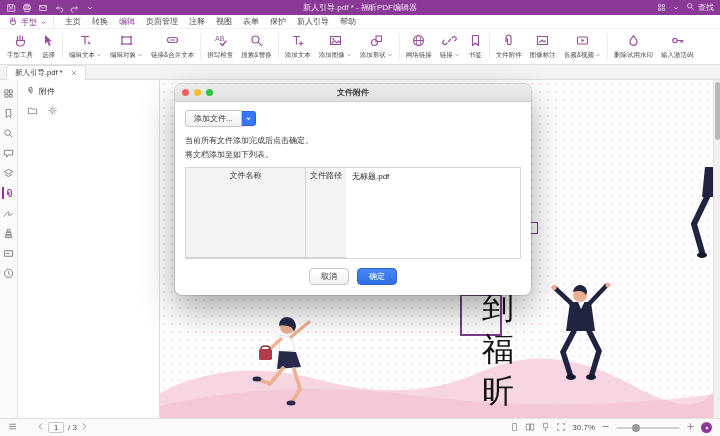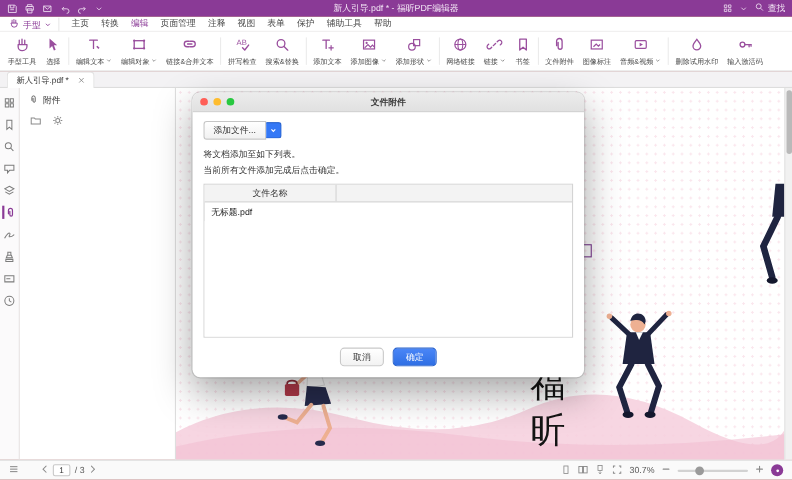--- a/index.html
+++ b/index.html
@@ -56,21 +56,21 @@
   .dialog{position:absolute;left:175px;top:84px;width:356px;background:#fff;border-radius:7px;box-shadow:0 14px 34px rgba(0,0,0,.35),0 0 0 1px rgba(0,0,0,.12);z-index:30;overflow:hidden}
   .dlg-title{height:18px;background:linear-gradient(#ececec,#e1e1e1);border-bottom:1px solid #cfcfcf;display:flex;align-items:center;justify-content:center;font-size:8px;font-weight:bold;color:#3a3a3a;position:relative}
   .lights{position:absolute;left:7px;display:flex;gap:5px}
   .light{width:7px;height:7px;border-radius:50%}
   .light.red{background:#ff5f57}.light.yellow{background:#febc2e}.light.green{background:#28c840}
   .dlg-body{padding:8px 10px 10px;font-size:8px;color:#333}
   .addrow{display:flex;align-items:center}
   .addbtn{font-size:8px;color:#333;background:linear-gradient(#fff,#f1f1f1);border:1px solid #c6c6c6;border-radius:3px 0 0 3px;padding:2px 8px;cursor:default}
   .adddrop{width:14px;height:15px;background:#3478f6;border:1px solid #2a64cf;border-left:none;border-radius:0 3px 3px 0;display:inline-flex;align-items:center;justify-content:center}
   .dlg-lines{margin-top:7px;line-height:1.7}
-  .dtable{margin-top:6px;border:1px solid #d4d4d4;height:140px;display:flex;flex-direction:column}
+  .dtable{margin-top:6px;border:1px solid #d4d4d4;height:92px;display:flex;flex-direction:row}
   .dthead{display:flex;background:#f3f3f3;border-bottom:1px solid #d4d4d4;color:#333}
   .dthead .c1{width:120px;border-right:1px solid #d4d4d4;text-align:center;padding:2px 4px}
   .dthead .c2{flex:1;text-align:center;padding:2px 4px}
   .dtrow{display:flex;color:#222}
   .dtrow .c1{width:120px;padding:3px 6px}
   .dtrow .c2{flex:1;padding:3px 6px}
   .dtbody-rest{flex:1;background:#fff}
   .dlg-buttons{display:flex;justify-content:center;gap:8px;margin-top:9px}
   .btn{font-size:8px;padding:2px 11px;border-radius:4px;border:1px solid #c9c9c9;background:linear-gradient(#fff,#f2f2f2);color:#333;cursor:default}
   .btn.primary{background:linear-gradient(#4a86f7,#2f6fe4);border-color:#2a64cf;color:#fff}
@@ -155,21 +155,21 @@
           </svg></span>
     </span>
     <span class="mtab">主页</span>
     <span class="mtab">转换</span>
     <span class="mtab active">编辑</span>
     <span class="mtab">页面管理</span>
     <span class="mtab">注释</span>
     <span class="mtab">视图</span>
     <span class="mtab">表单</span>
     <span class="mtab">保护</span>
-    <span class="mtab">辅助工具</span>
+    <span class="mtab">新人引导</span>
     <span class="mtab">帮助</span>
   </div>
 
   <div class="ribbon">
     <div class="rcell">
       <span><svg width="15" height="15" viewBox="0 0 15 15">
             <path d="M4.5 7V3.5M7 7V2.5M9.5 7V3.5M3.5 7.5h8V9a4 4 0 0 1-4 4h-.5A3.5 3.5 0 0 1 3.5 9.5z" stroke="#9a4f9e" fill="none" stroke-width="1.2" stroke-linecap="round" stroke-linejoin="round"></path>
           </svg></span>
       <span class="rlabelrow">
           <span>手型工具</span>
@@ -509,26 +509,27 @@
     <div class="dlg-body">
       <div class="addrow">
         <button class="addbtn">添加文件...</button>
         <span class="adddrop">
             <svg width="7" height="7" viewBox="0 0 12 12">
               <path d="M3 4.5l3 3 3-3" stroke="#ffffff" fill="none" stroke-width="1.8"></path>
             </svg>
           </span>
       </div>
       <div class="dlg-lines">
+        <div>当前所有文件添加完成后点击确定。</div>
         <div>将文档添加至如下列表。</div>
-        <div>当前所有文件添加完成后点击确定。</div>
       </div>
       <div class="dtable">
         <div class="dthead">
           <span class="c1">文件名称</span>
+          <span class="c2">文件路径</span>
         </div>
         <div class="dtrow">
           <span class="c1">无标题.pdf</span>
         </div>
         <div class="dtbody-rest"></div>
       </div>
       <div class="dlg-buttons">
         <button class="btn">取消</button>
         <button class="btn primary">确定</button>
       </div>

